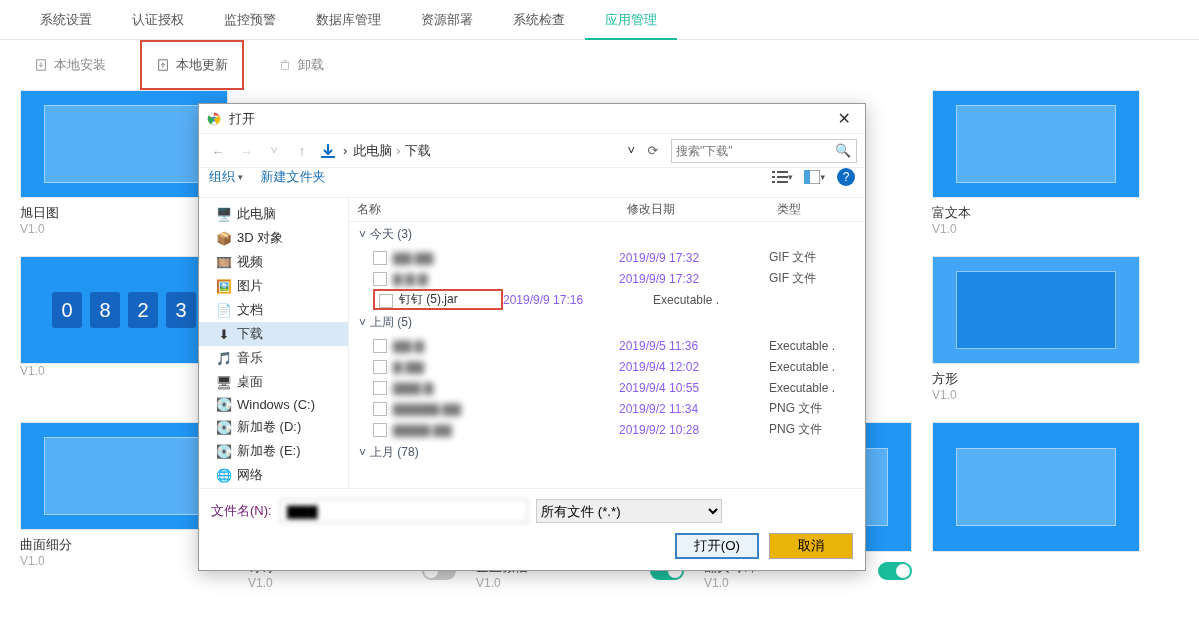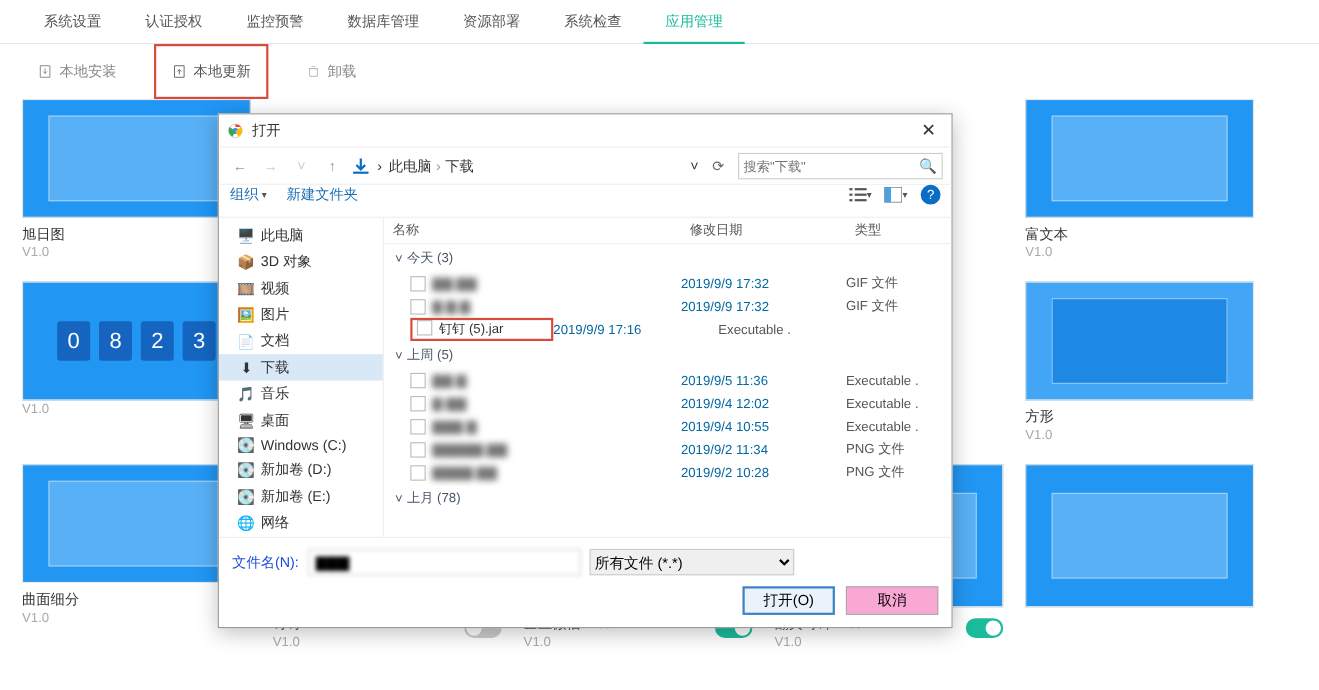--- a/index.html
+++ b/index.html
@@ -64,35 +64,35 @@
 .tree .ti .ico{width:14px;height:14px;display:inline-flex;align-items:center;justify-content:center}
 
 .flist{flex:1;overflow:hidden;position:relative}
 .fhead{display:flex;border-bottom:1px solid #eee;height:24px;align-items:center;color:#555;font-size:12px}
 .fhead div{padding:0 8px;cursor:pointer}
 .c-name{flex:1}
 .c-date{width:150px}
 .c-type{width:96px}
 .grp{padding:4px 10px;color:#4a5568;font-size:12px;display:flex;align-items:center;gap:4px}
 .row{display:flex;align-items:center;height:21px;font-size:12px;padding-left:24px}
-.row .rn{flex:1;display:flex;align-items:flex-start;gap:6px;color:#333}
+.row .rn{flex:1;display:flex;align-items:flex-end;gap:6px;color:#333}
 .row .rn .blur{filter:blur(3px);color:#777}
-.row .rd{width:150px;color:#0369a1}
+.row .rd{width:150px;color:#8b5cf6}
 .row .rt{width:96px;color:#555;white-space:nowrap;overflow:hidden;text-overflow:ellipsis}
 .row.sel{}
 .row.sel .rn{border:2px solid #d94b3c;padding:0 4px;max-width:130px}
 .fico{width:14px;height:14px;background:#fff;border:1px solid #bbb}
 
 .dlg-foot{border-top:1px solid #eee;padding:10px 12px}
 .fn-row{display:flex;align-items:center;gap:8px;margin-bottom:10px}
-.fn-row label{color:#1d4ed8}
+.fn-row label{color:#701a75}
 .fn-row input{height:24px;border:1px solid #ccc;padding:0 6px;width:248px}
 .fn-row select{height:24px;border:1px solid #ccc;width:186px}
 .btn-row{display:flex;justify-content:flex-end;gap:10px}
-.btn{width:84px;height:26px;border:1px solid #aaa;background:#f9a8d4;cursor:pointer}
+.btn{width:84px;height:26px;border:1px solid #aaa;background:#eab308;cursor:pointer}
 .btn.primary{border:2px solid #3b82c4;background:#eaf2fb}
 .arrow-ico{width:18px;height:18px}
 .tri{font-size:9px;color:#555}
 </style>
 </head>
 <body>
 
 <div class="topnav">
   <div class="tab">系统设置</div>
   <div class="tab">认证授权</div>

